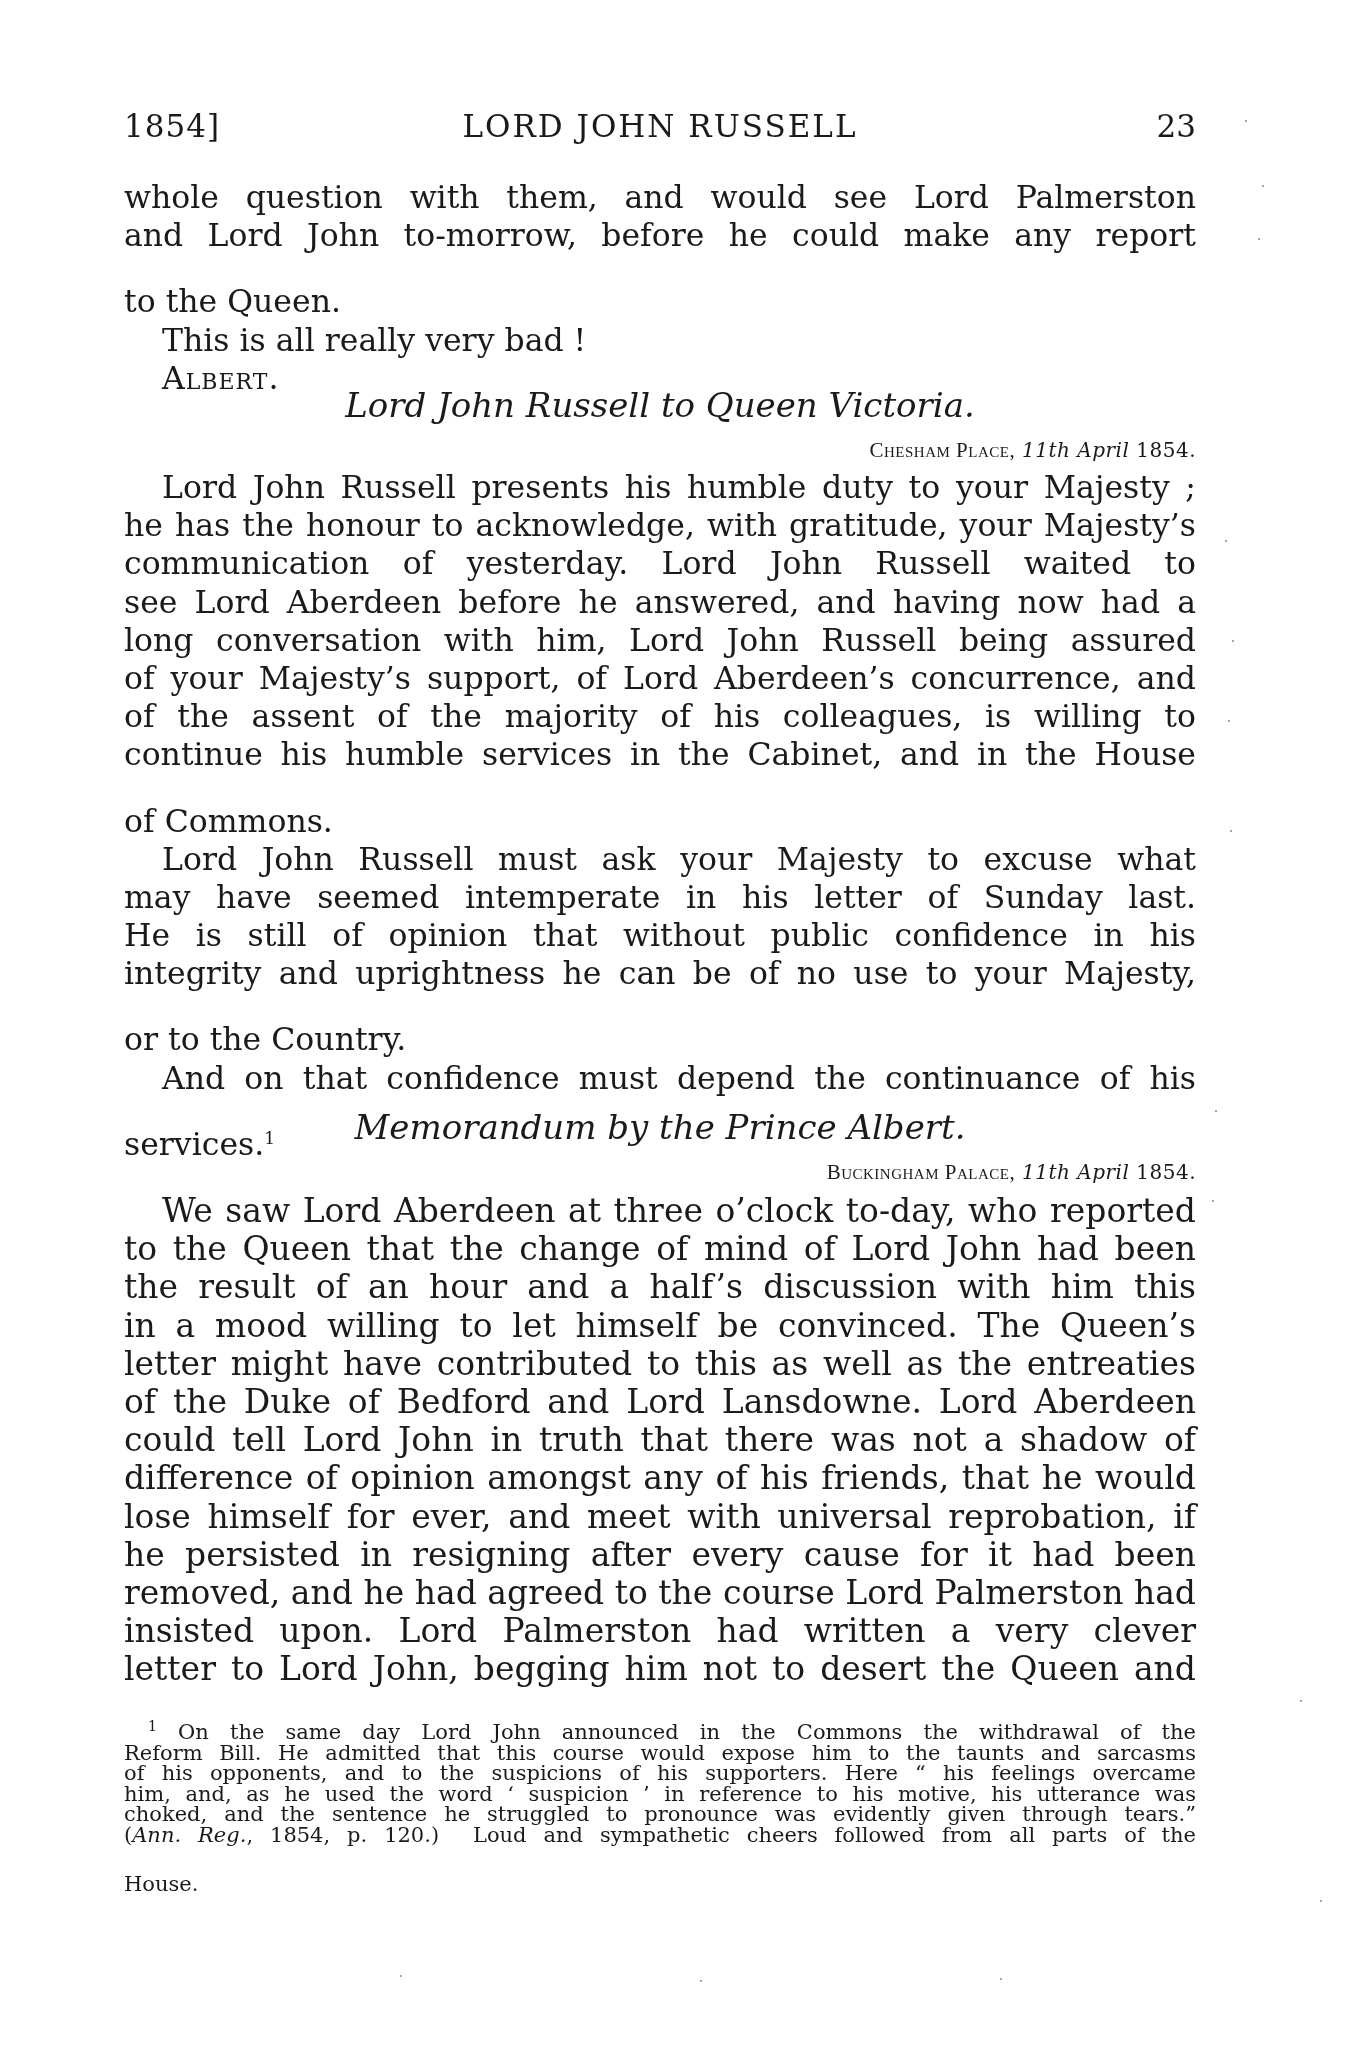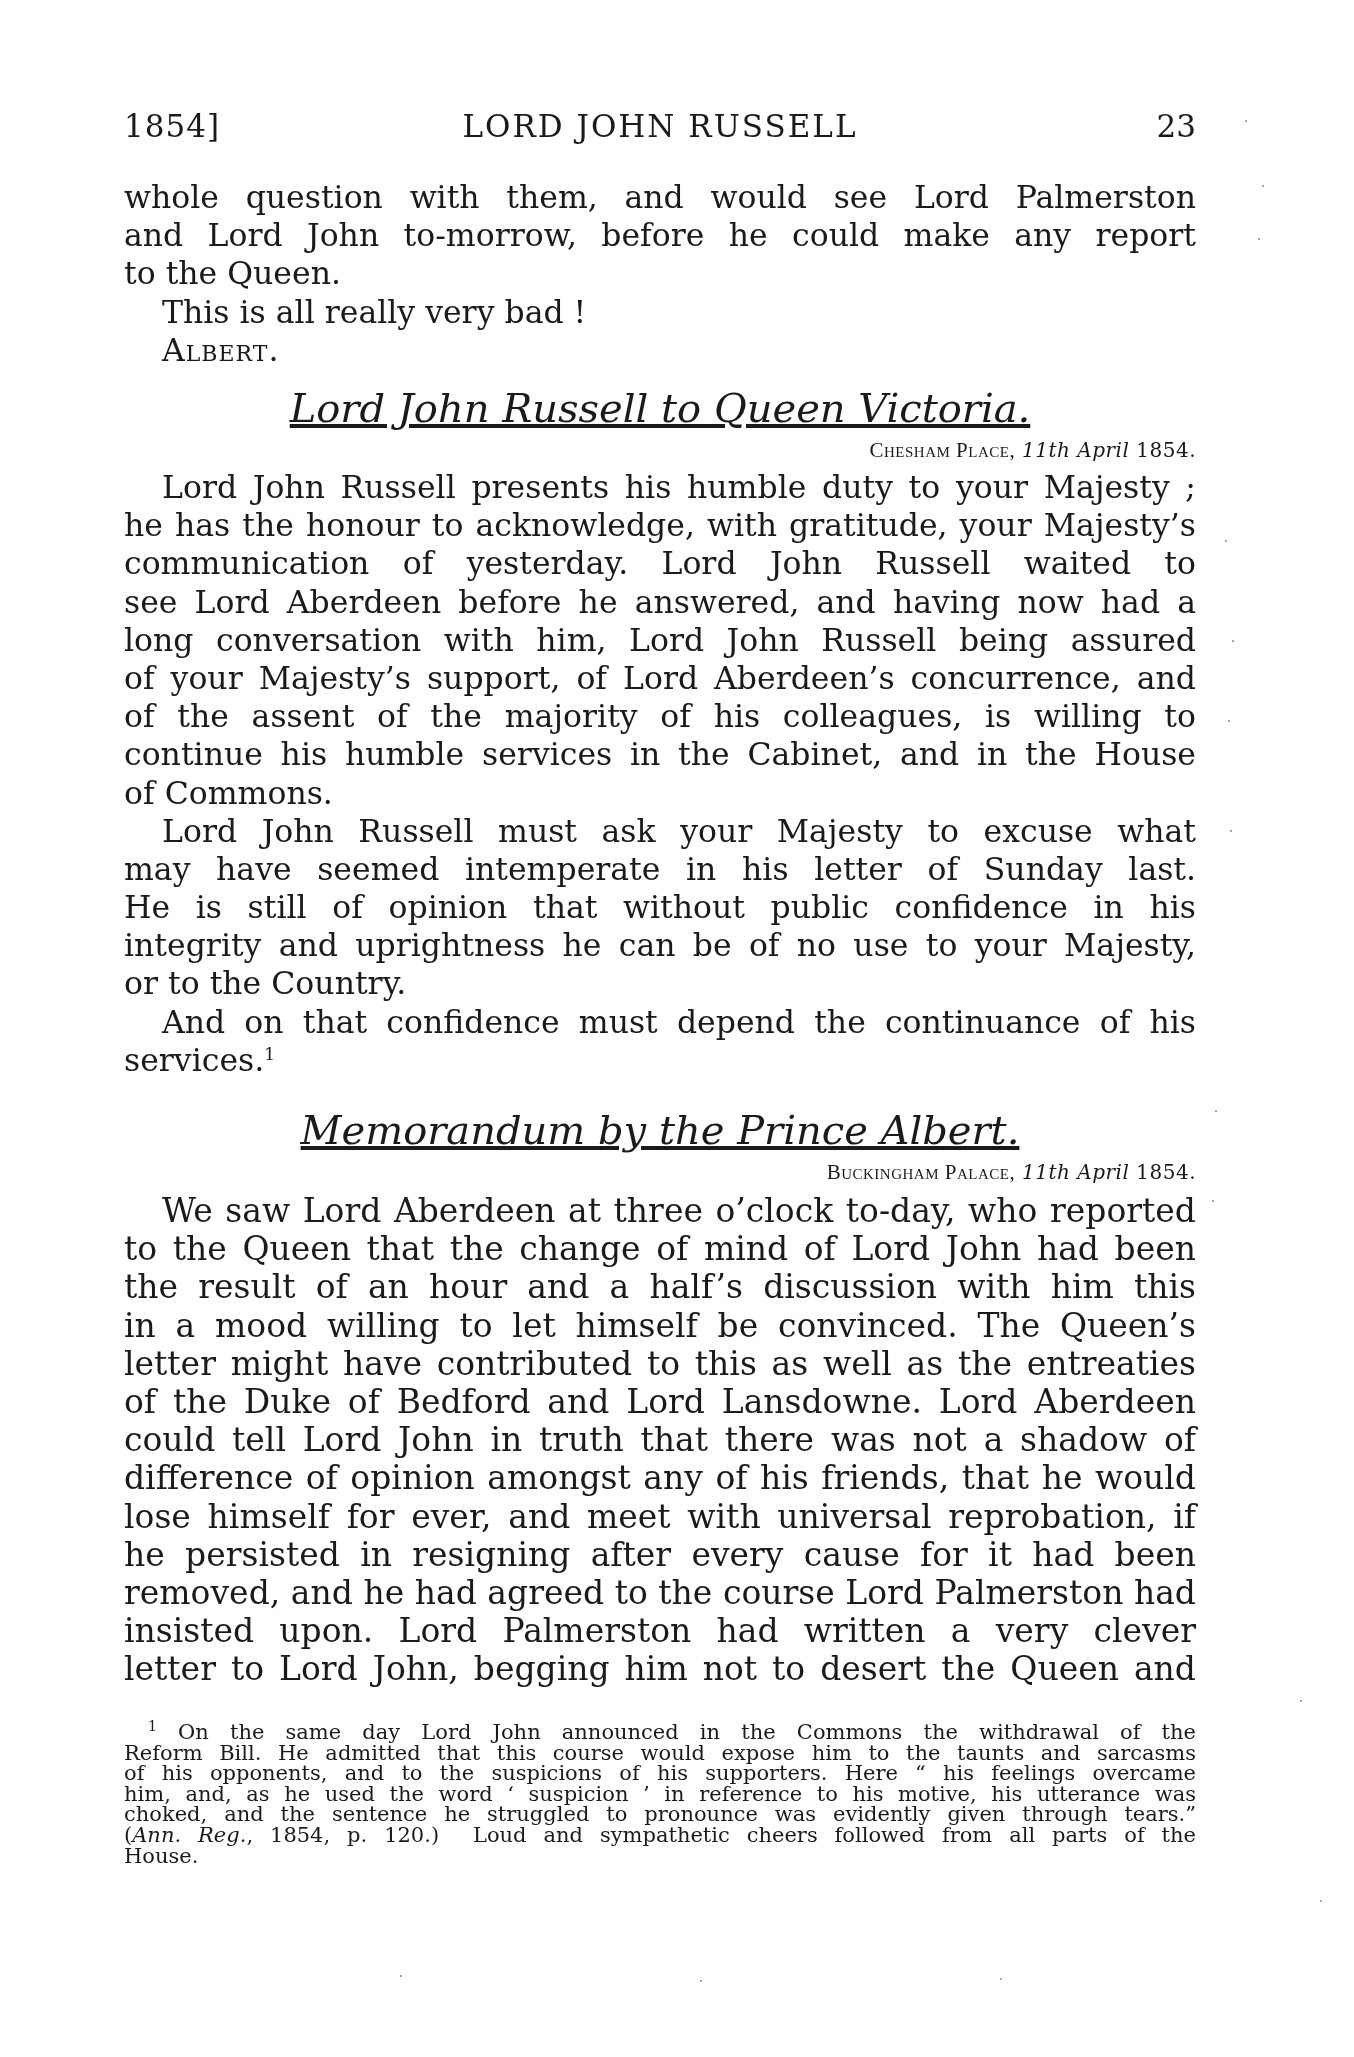--- a/index.html
+++ b/index.html
@@ -14,27 +14,27 @@
     font-size: 31px;
   }
   .rh-year { position: absolute; left: 0; top: 0; letter-spacing: 1px; }
   .rh-title { position: absolute; left: 0; right: 0; top: 0; text-align: center; letter-spacing: 2px; }
   .rh-num { position: absolute; right: 0; top: 0; }
   .body-text {
     position: absolute; left: 124px; width: 1072px;
     font-size: 31.5px; line-height: 38.2px;
   }
   .line { display: block; white-space: nowrap; text-align: justify; text-align-last: justify; height: 38.2px; }
-  .line.last { text-align-last: left; }
+  .line.last { text-align-last: left; margin-top: 28px; }
   .line.indent { padding-left: 38px; }
   .signature-row { display: flex; justify-content: flex-end; white-space: nowrap; padding-left: 38px; flex-direction: column; }
   .sig { font-variant: small-caps; letter-spacing: 1px; padding-right: 20px; }
   .heading {
     position: absolute; left: 124px; width: 1072px; text-align: center;
-    font-style: italic; font-size: 40px; text-decoration: underline;
+    font-style: italic; font-size: 34px;
   }
   .dateline {
     position: absolute; left: 124px; width: 1072px; text-align: right;
     font-size: 20px; letter-spacing: 0.5px;
   }
   .dateline .place { font-variant: small-caps; font-size: 21px; font-family: Liberation Serif, serif; }
   .dateline i { font-style: italic; text-align: right; }
   sup.fn { font-size: 17px; vertical-align: super; line-height: 0; }
   .footnote {
     position: absolute; left: 124px; width: 1072px;

